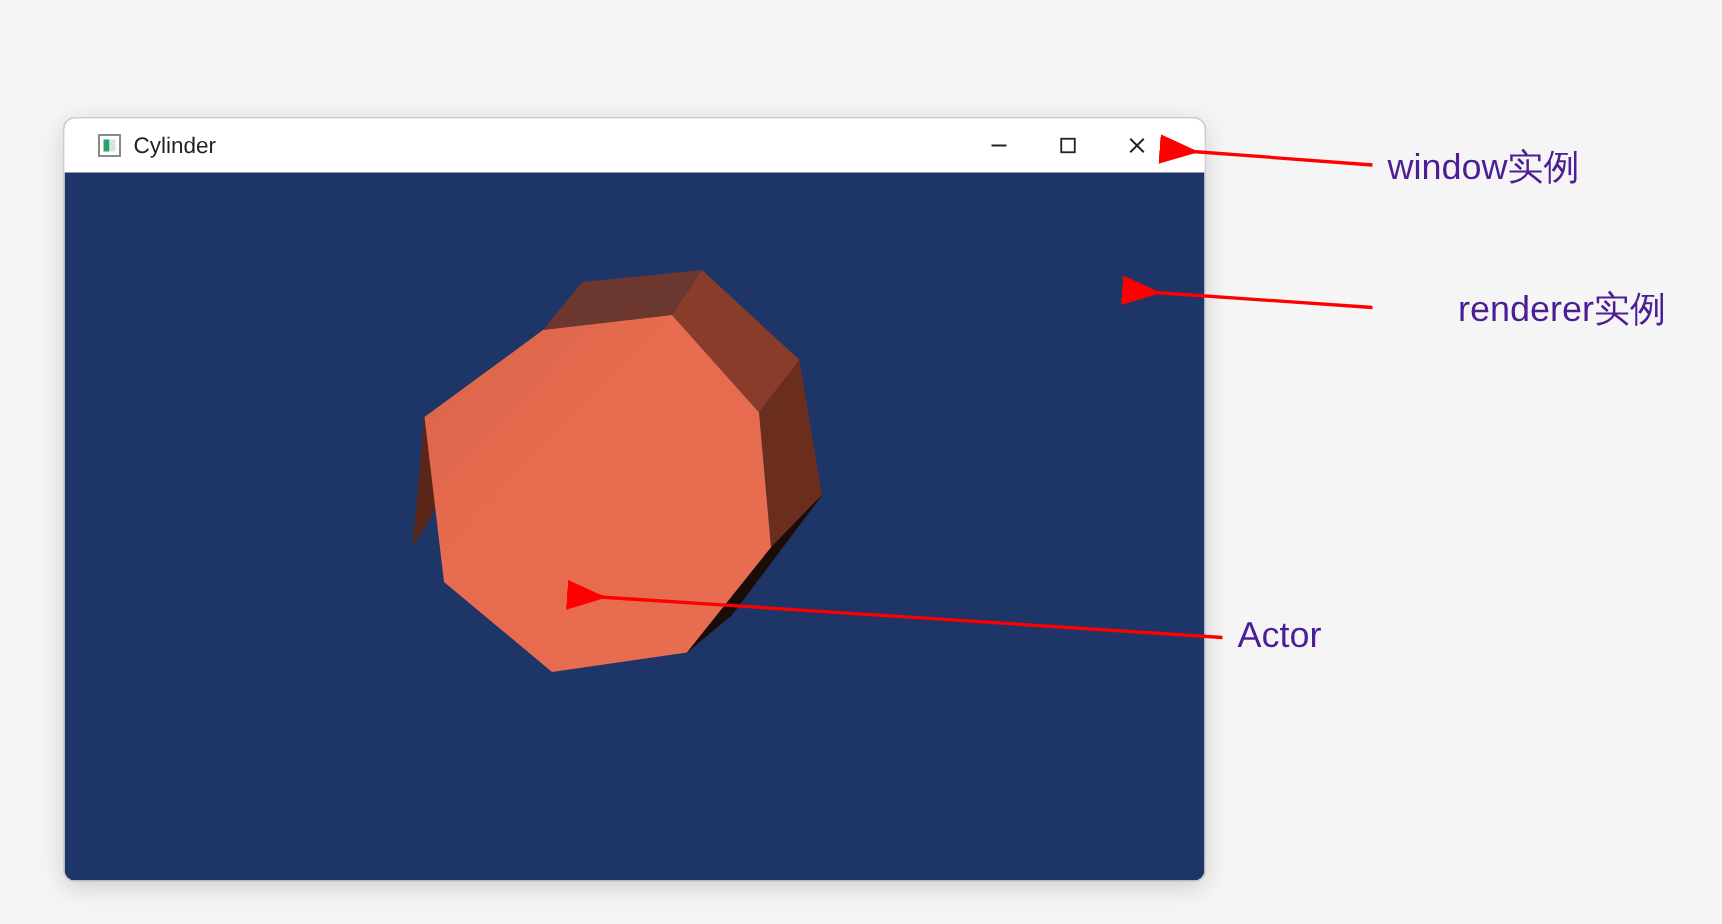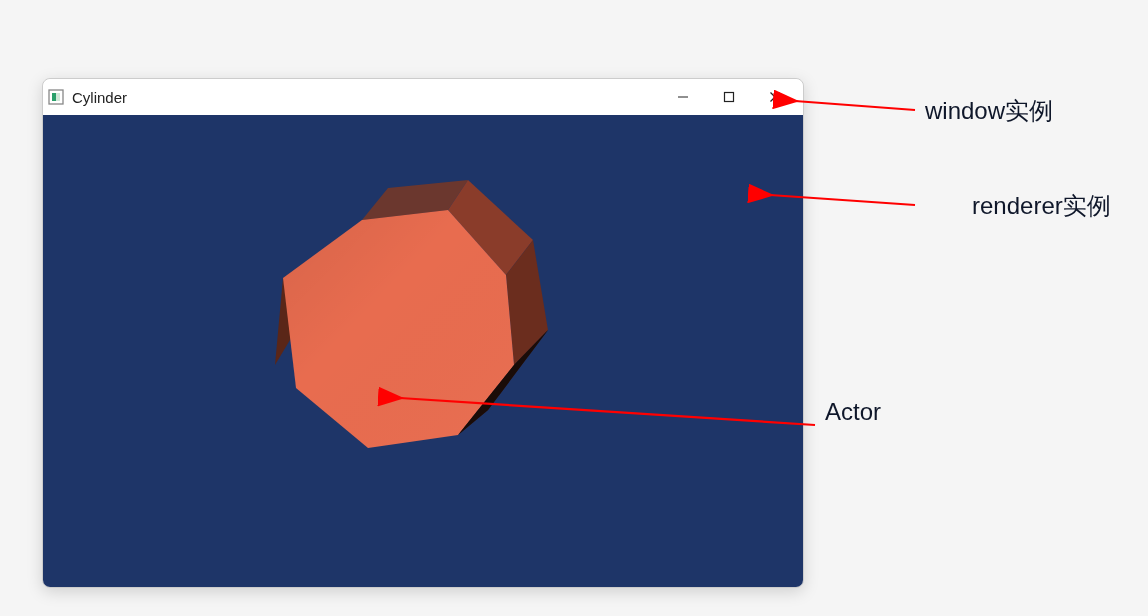--- a/index.html
+++ b/index.html
@@ -23,21 +23,21 @@
       box-shadow: 0 4px 16px rgba(0,0,0,0.15);
       display: flex;
       flex-direction: column;
       overflow: hidden;
     }
     .titlebar {
       height: 36px;
       background: #fff;
       display: flex;
       align-items: center;
-      padding: 0 5px;
+      padding: 0 22px;
       border-top-left-radius: 8px;
       border-top-right-radius: 8px;
     }
     .app-icon {
       width: 16px; height: 16px;
       margin-right: 8px;
       display: inline-block;
     }
     .title-text {
       flex: 1;
@@ -70,21 +70,21 @@
       width: 430px;
       height: 430px;
     }
     .arrow {
       position: absolute;
       pointer-events: none;
     }
     .annotation {
       position: absolute;
       font-size: 24px;
-      color: #0f172a;
+      color: #4c1d95;
       white-space: nowrap;
     }
   </style>
 </head>
 <body>
 
 <div class="window">
   <div class="titlebar">
     <span class="app-icon">
       <svg width="16" height="16" viewBox="0 0 16 16">
@@ -147,13 +147,13 @@
 
   <line x1="915" y1="110" x2="795" y2="101" stroke="#ff0000" stroke-width="2.2" marker-end="url(#arrowhead)"></line>
 
   <line x1="915" y1="205" x2="770" y2="195" stroke="#ff0000" stroke-width="2.2" marker-end="url(#arrowhead)"></line>
 
   <line x1="815" y1="425" x2="400" y2="398" stroke="#ff0000" stroke-width="2.2" marker-end="url(#arrowhead)"></line>
 </svg>
 
 <div class="annotation" style="left:925px; top:95px;">window实例</div>
 <div class="annotation" style="left:925px; top:190px;margin-left:47px;">renderer实例</div>
-<div class="annotation" style="left:825px; top:398px;">Actor</div>
+<div class="annotation" style="left:825px; top:410px;">Actor</div>
 
 </body></html>

